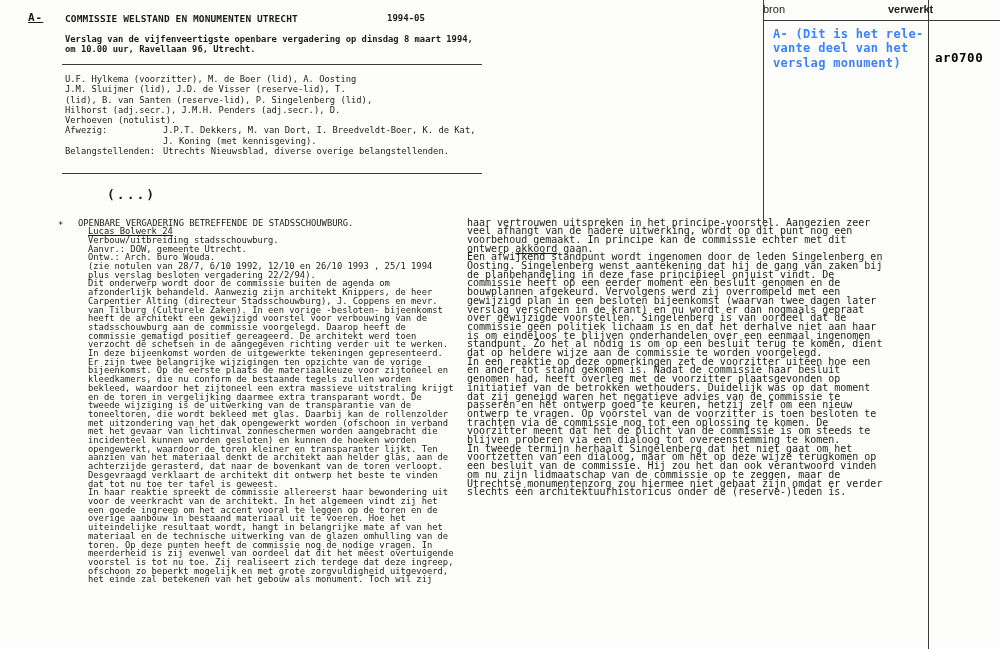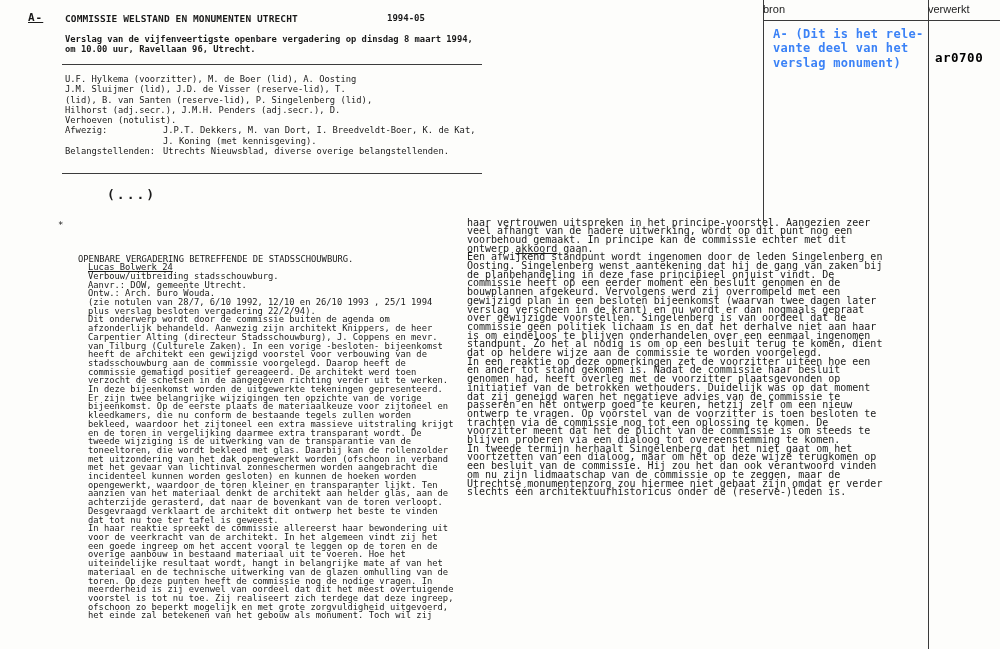--- a/index.html
+++ b/index.html
@@ -26,30 +26,30 @@
   .att-row{display:flex;}
   .att-label{width:98px;white-space:pre;flex:0 0 98px;}
   .att-lines{white-space:pre;}
   .ellipsis{left:107px;top:187px;font-size:13px;font-weight:bold;letter-spacing:2px;}
   
   .bullet{left:58px;top:220px;font-size:9px;}
   .col{top:218.5px;line-height:8.7px;white-space:pre;}
   .col-left{left:88px;font-size:8.8px;}
   .col-right{left:467px;font-size:10px;}
   .ln{white-space:pre;}
-  .ln.outdent{margin-left:-10px;margin-top:36px;}
+  .ln.outdent{margin-left:-10px;}
   .ul{text-decoration:underline;}
   
   .vline{width:1.4px;background:#3a3a3a;}
   .tbl-left-border{left:763px;top:0;height:223px;}
   .tbl-mid-border{left:928px;top:0;height:649px;}
   .tbl-head-underline{left:763px;top:19.5px;width:237px;height:1.2px;background:#3a3a3a;}
   .tbl-head{top:3px;font-family:"Liberation Sans", sans-serif;font-size:11px;color:#222;}
   .head-bron{left:763px;width:165px;}
-  .head-verwerkt{left:928px;width:64px;}
+  .head-verwerkt{left:888px;width:64px;font-weight:bold;}
   .annotation{left:773px;top:27px;font-size:12px;font-weight:bold;line-height:14.3px;color:#3b82f6;letter-spacing:0.3px;}
   .code{left:935px;top:50px;font-size:12.5px;font-weight:bold;color:#000;letter-spacing:0.5px;}
 </style>
 </head>
 <body>
 
 <div class="page">
 
   <div class="abs corner-mark">A-</div>
   <div class="abs org-title">COMMISSIE WELSTAND EN MONUMENTEN UTRECHT</div>

